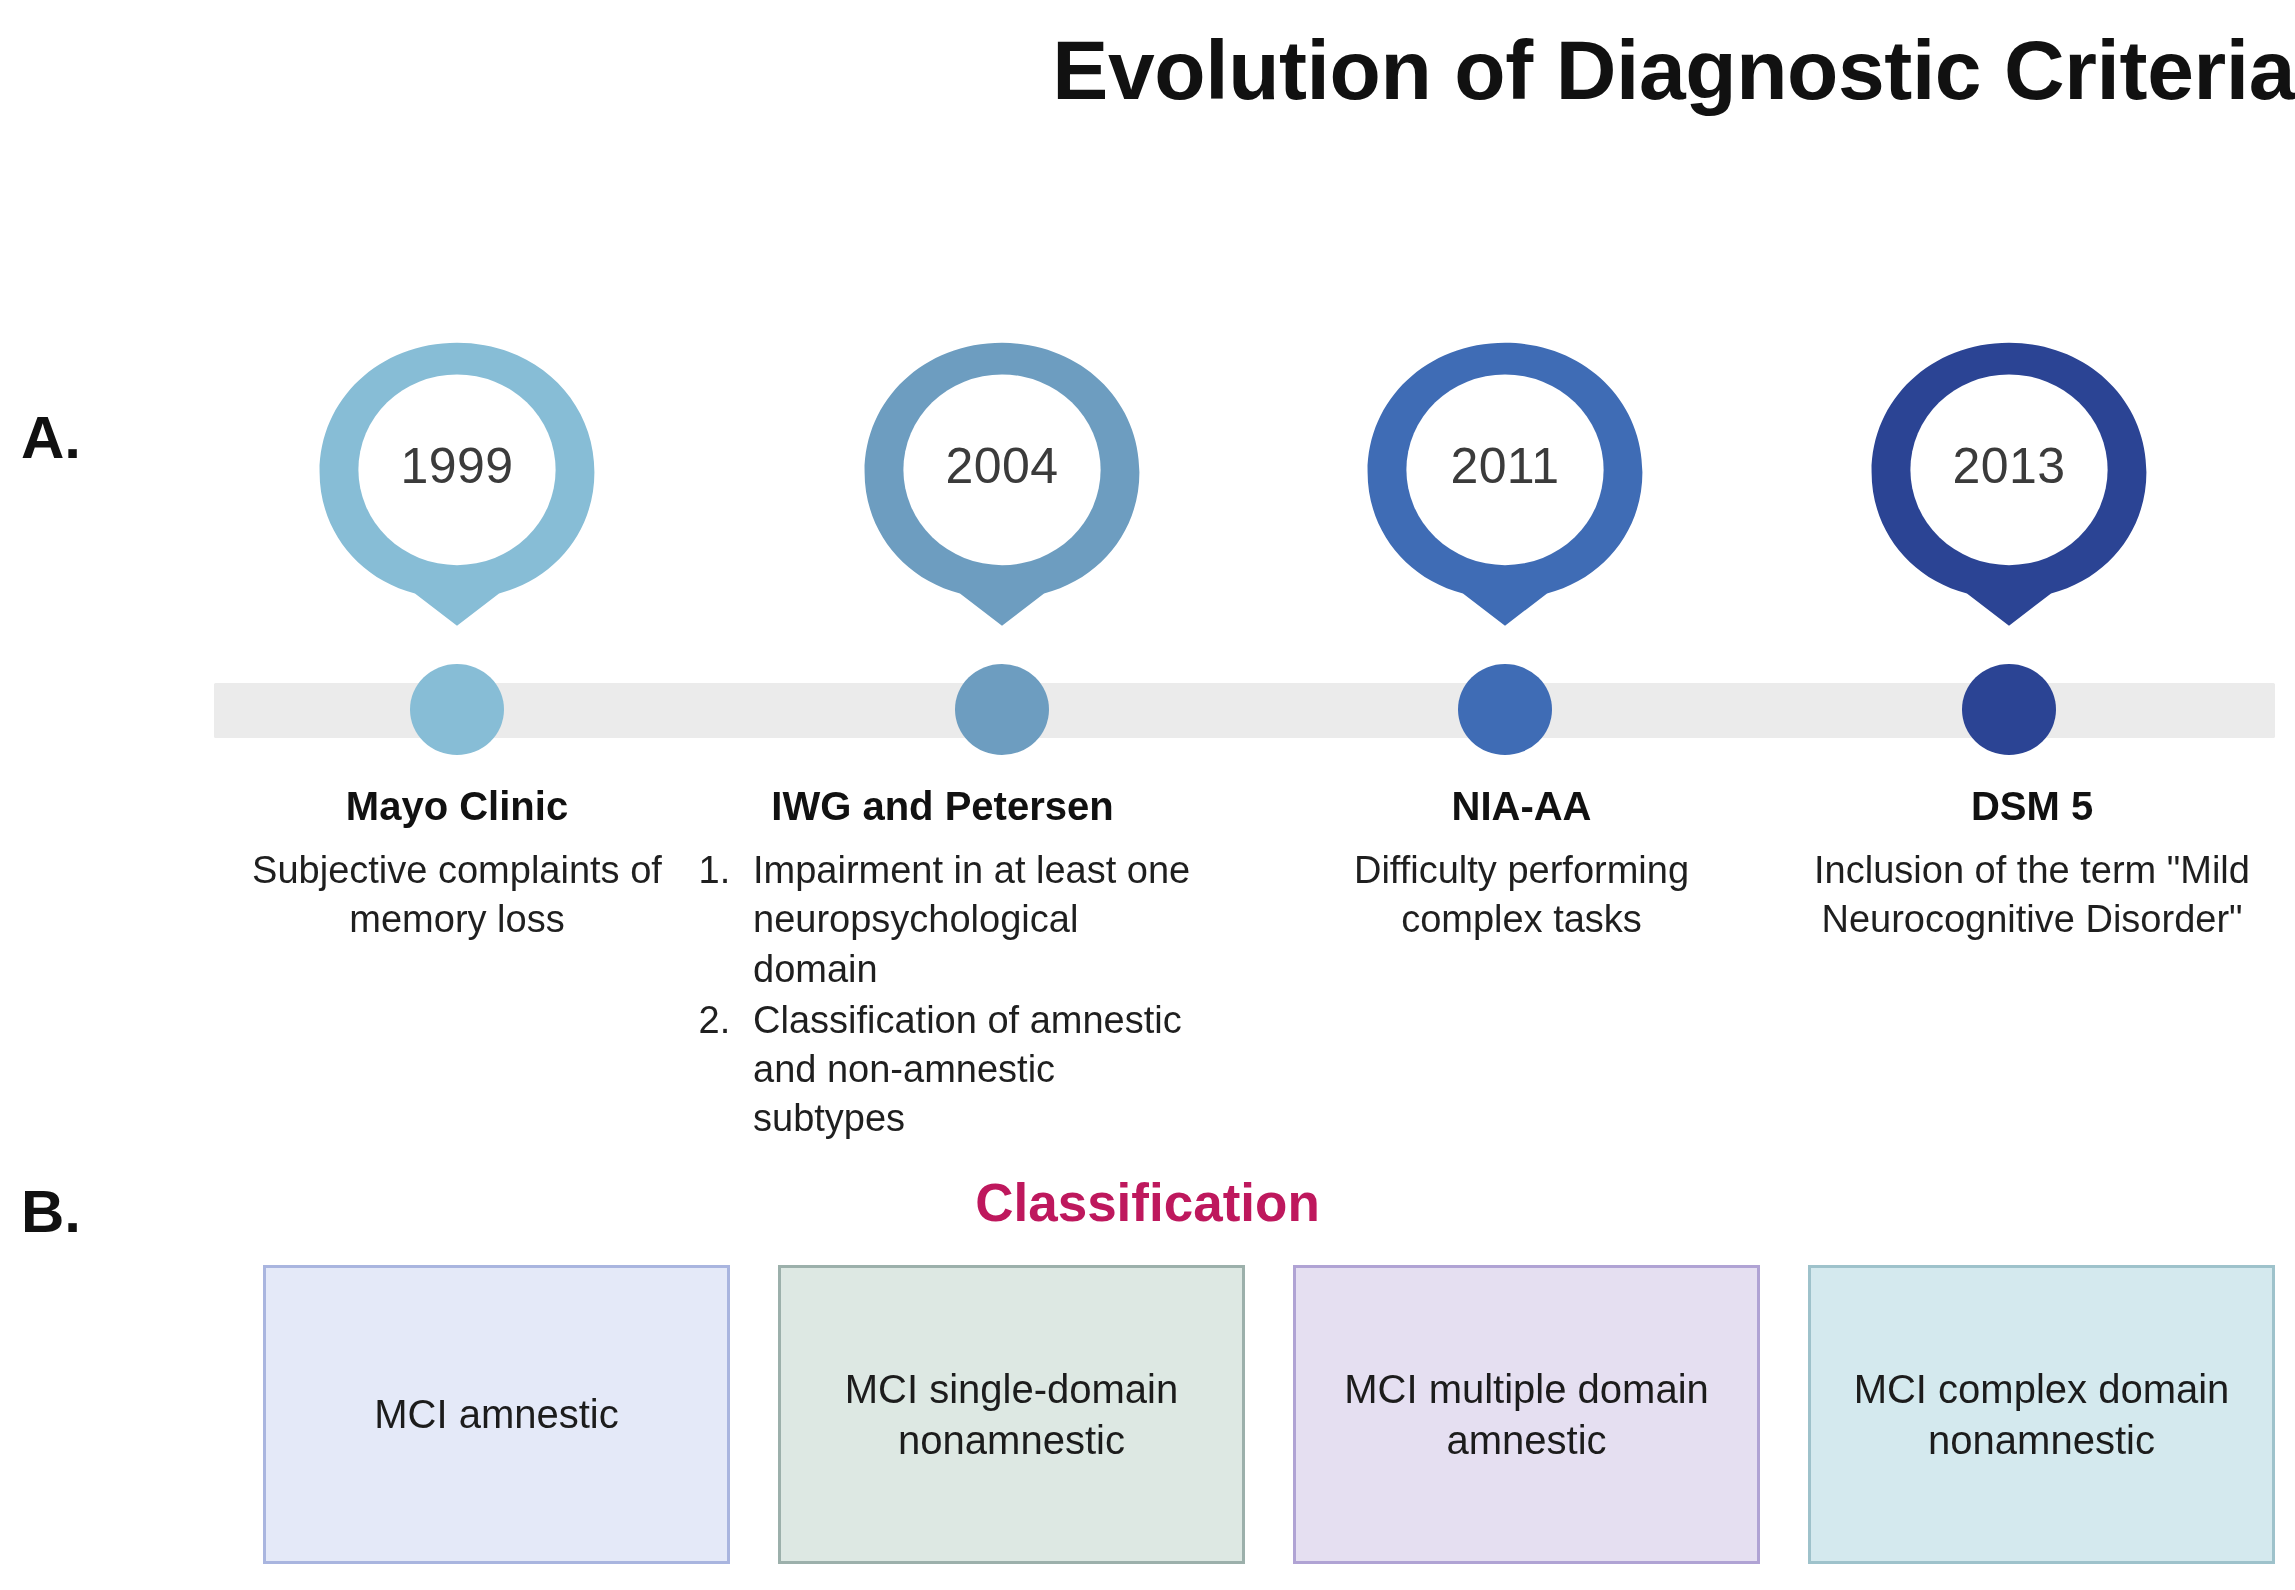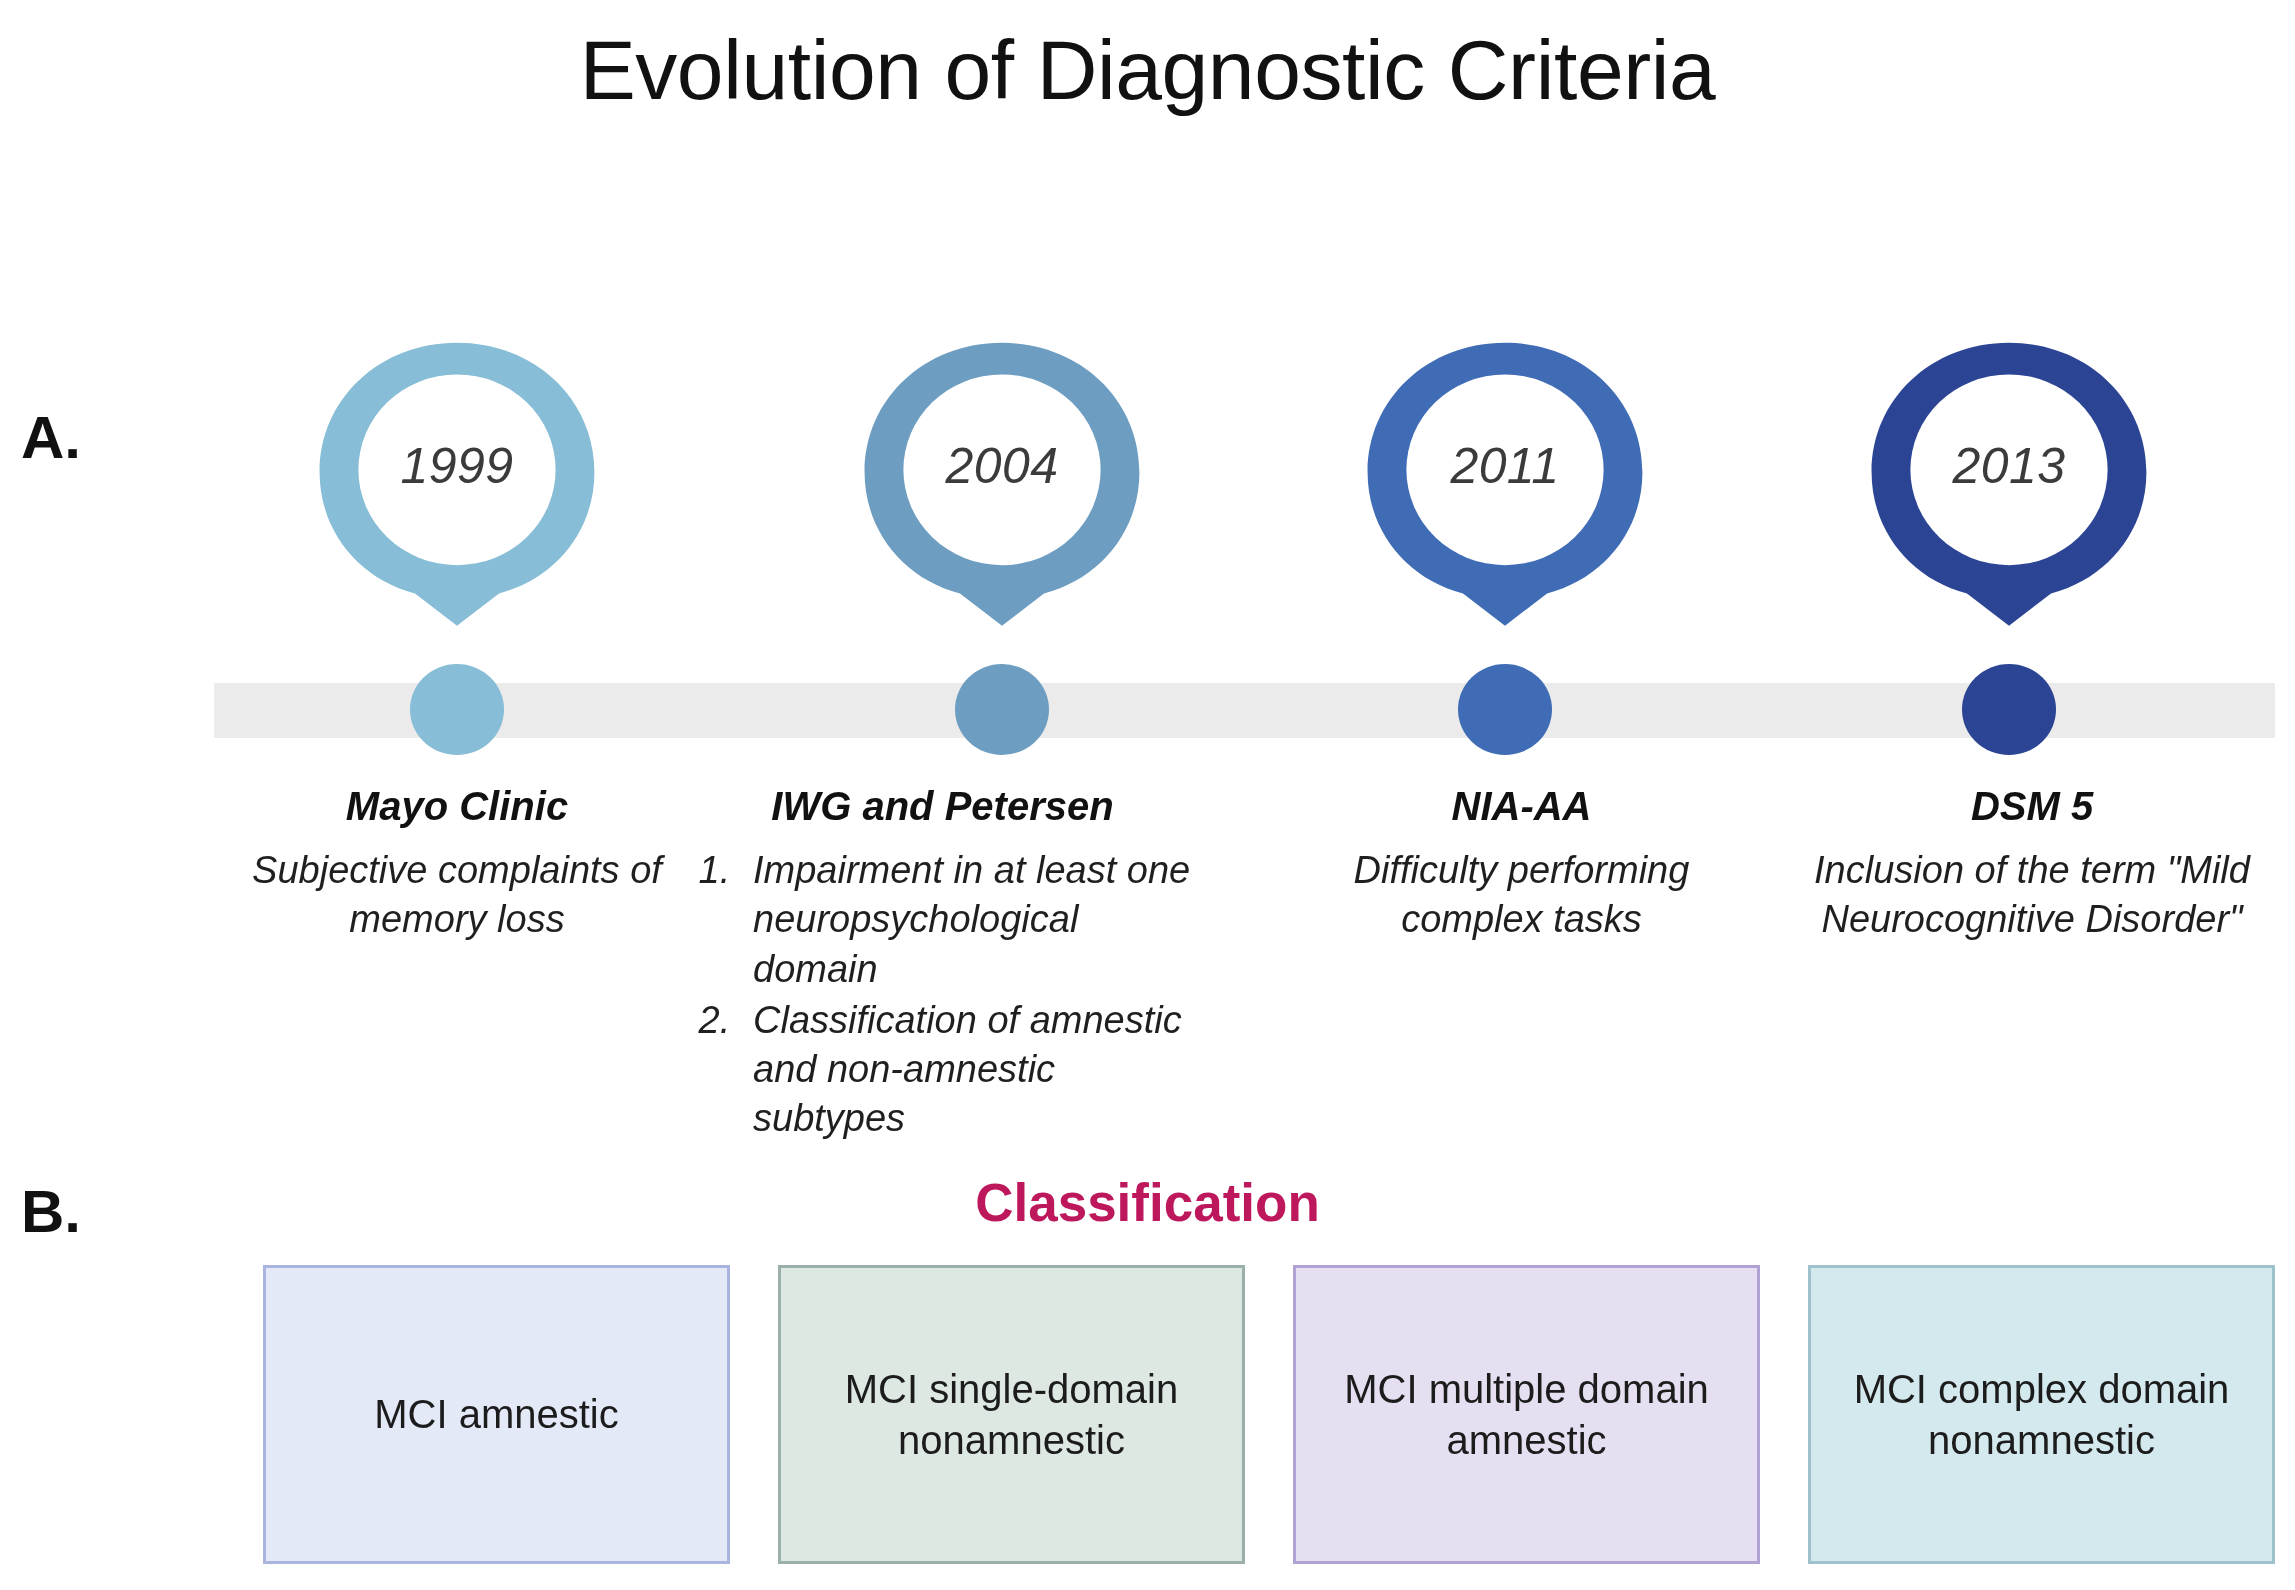--- a/index.html
+++ b/index.html
@@ -16,23 +16,23 @@
     color: #1c1c1c;
     overflow: hidden;
   }
 
   
   .figure-title {
     position: absolute;
     top: 22.6px;
     left: 0;
     width: 2295px;
-    text-align: center;
+    text-align: right;
     font-size: 84px;
-    font-weight: normal;
+    font-weight: bold;
     letter-spacing: -0.4px;
     color: #111111;
     line-height: 1.12;
   }
 
   
   .panel-letter {
     position: absolute;
     font-size: 60px;
     font-weight: bold;
@@ -42,21 +42,20 @@
   #panel-letter-a { left: 21px; top: 408px; }
   #panel-letter-b { left: 21px; top: 1182px; }
 
   
   #timeline-panel {
     position: absolute;
     left: 0;
     top: 0;
     width: 1928px;
     height: 1132px;
-    font-style: italic;
   }
   .timeline-bar {
     position: absolute;
     left: 214px;
     top: 683px;
     width: 2061px;
     height: 55px;
     background: #ebebeb;
     border-radius: 1.6px;
   }

